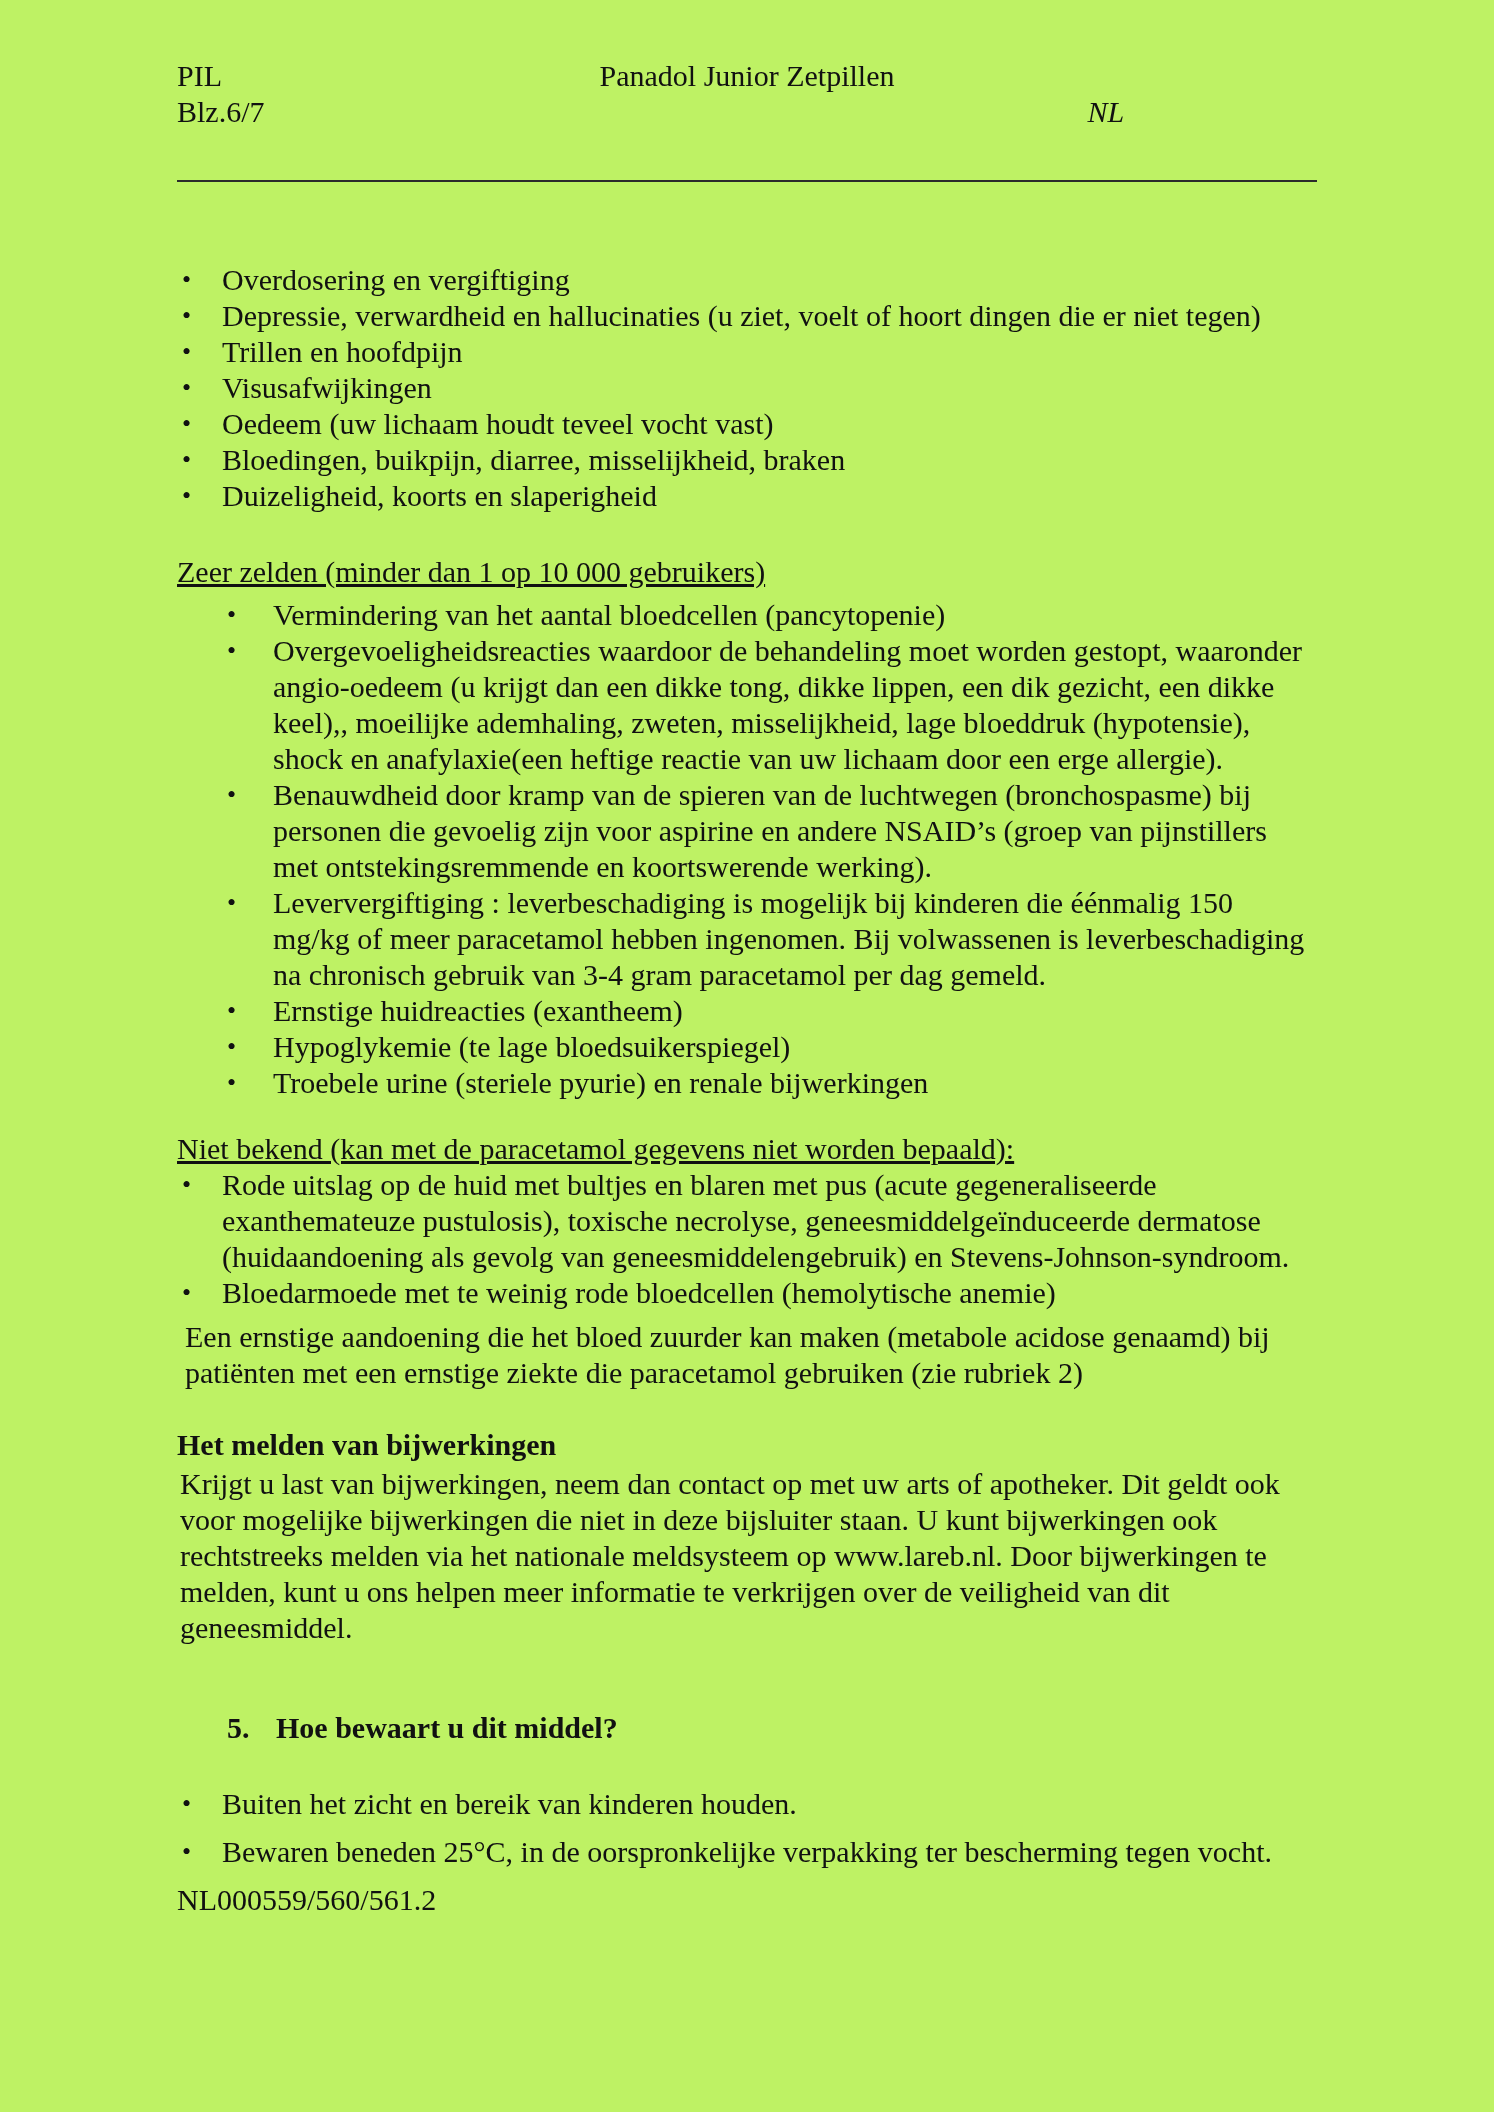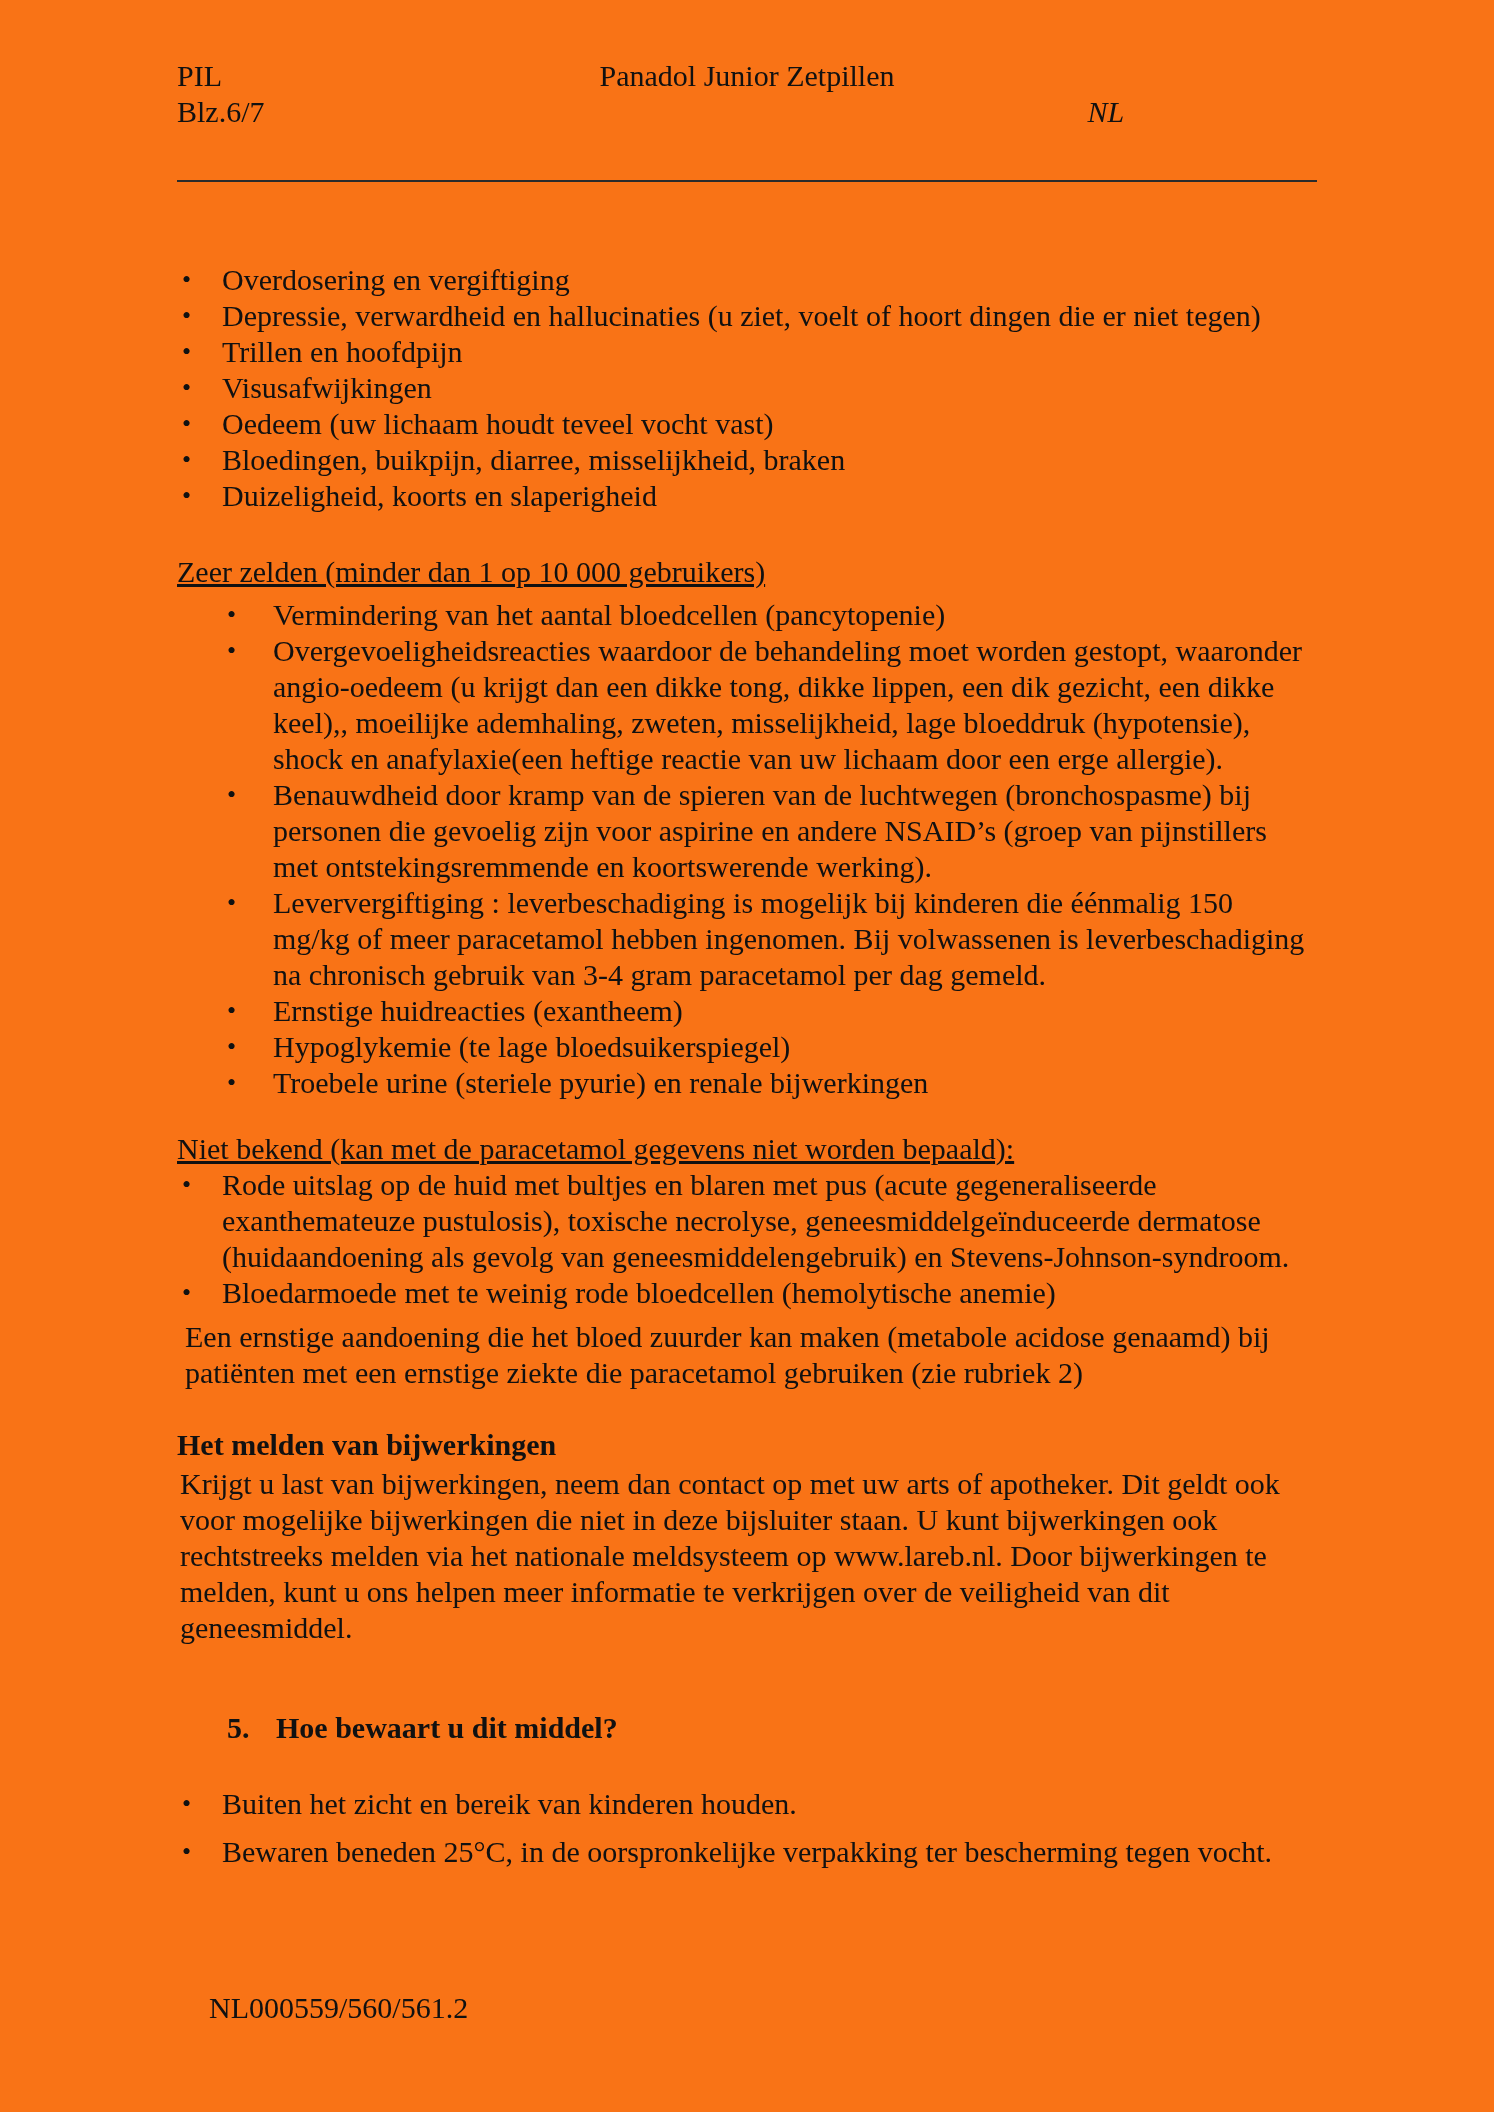--- a/index.html
+++ b/index.html
@@ -5,21 +5,21 @@
   html, body {
     margin: 0;
     padding: 0;
     background: #ffffff;
   }
   .page {
     position: relative;
     width: 1494px;
     height: 2112px;
     margin: 0 auto;
-    background: #f97316;
+    background: #bef264;
     color: #111111;
     font-family: "Liberation Serif", "DejaVu Serif", serif;
     font-size: 30px;
     line-height: 36px;
     box-sizing: border-box;
     padding: 58px 177px 0 177px;
     overflow: hidden;
   }
   
   .hdr {
@@ -68,22 +68,21 @@
     margin-top: 64px;
   }
   .sec5 .num { flex: 0 0 49px; }
   .mt-list1 { margin-top: 80px; }
   .mt-sub   { margin-top: 7px; }
   .mt-nb    { margin-top: 30px; }
   .mt-stor  { margin-top: 40px; }
   .footer {
     position: absolute;
     left: 177px;
-    top: 1990px;
-    margin-left: 32px;
+    top: 1882px;
   }
 </style>
 </head>
 <body>
 
 <div class="page">
 
   <div class="hdr">
     <div class="left">
       <div>PIL</div>

